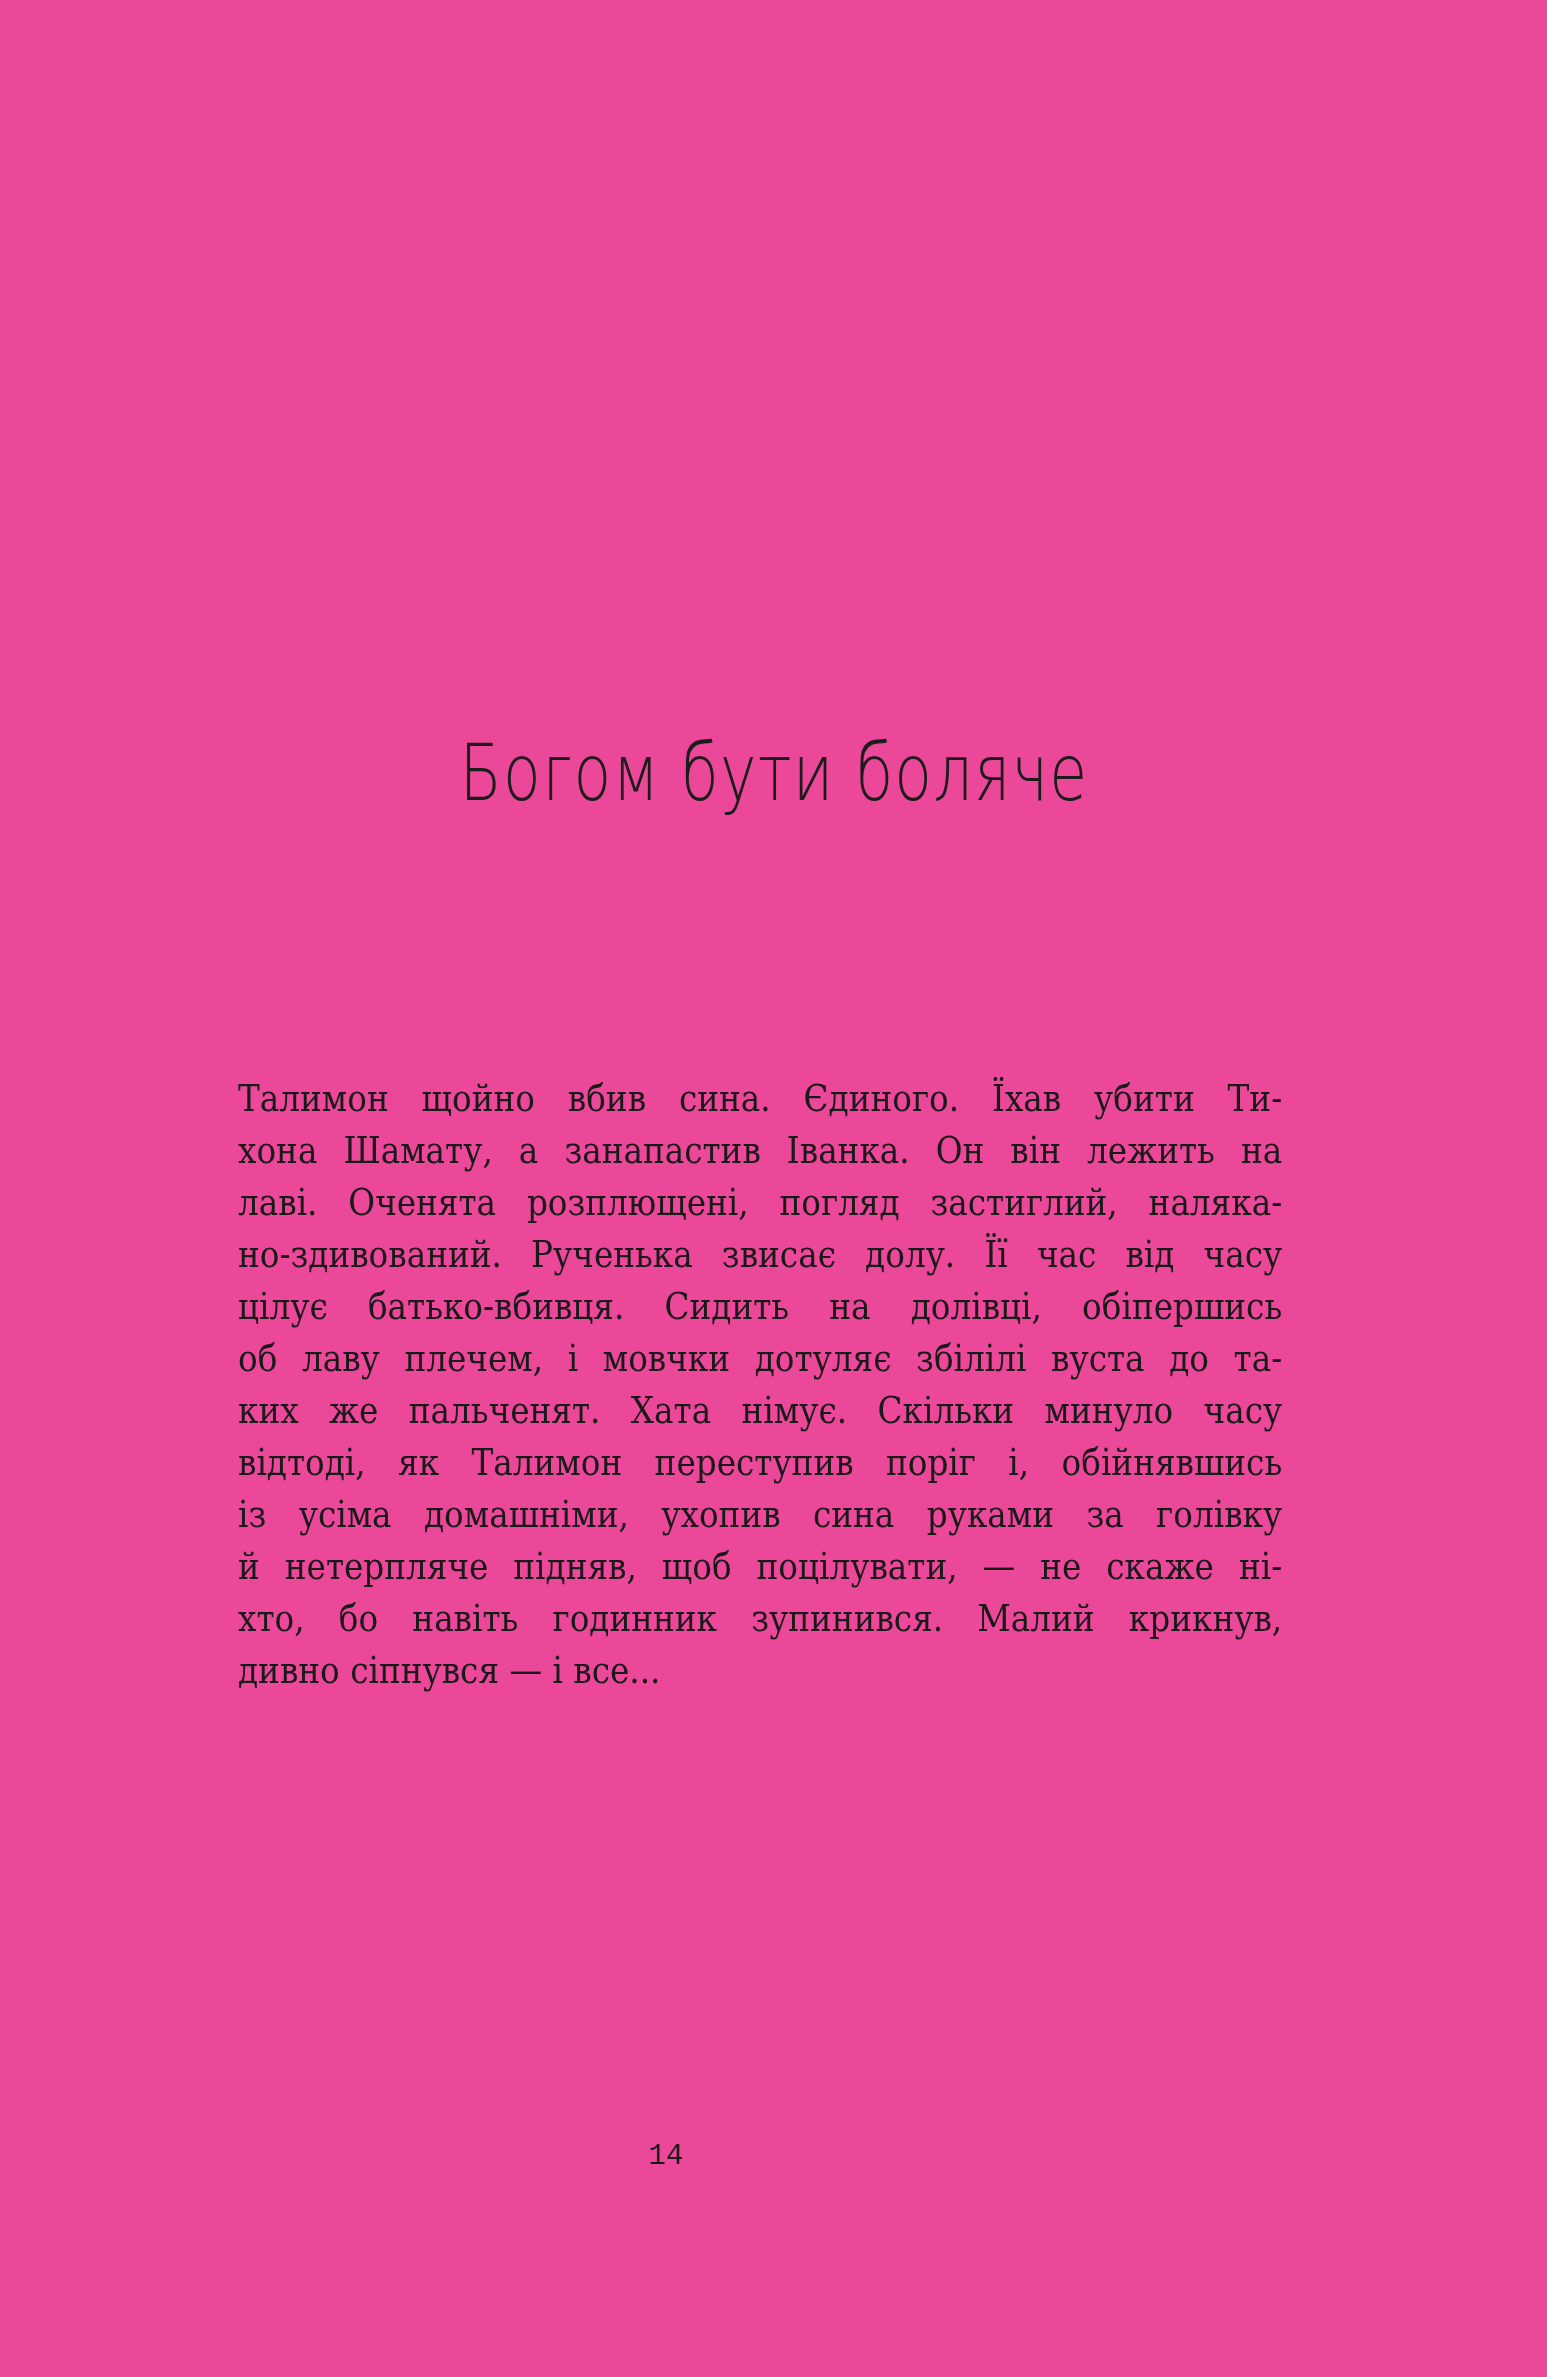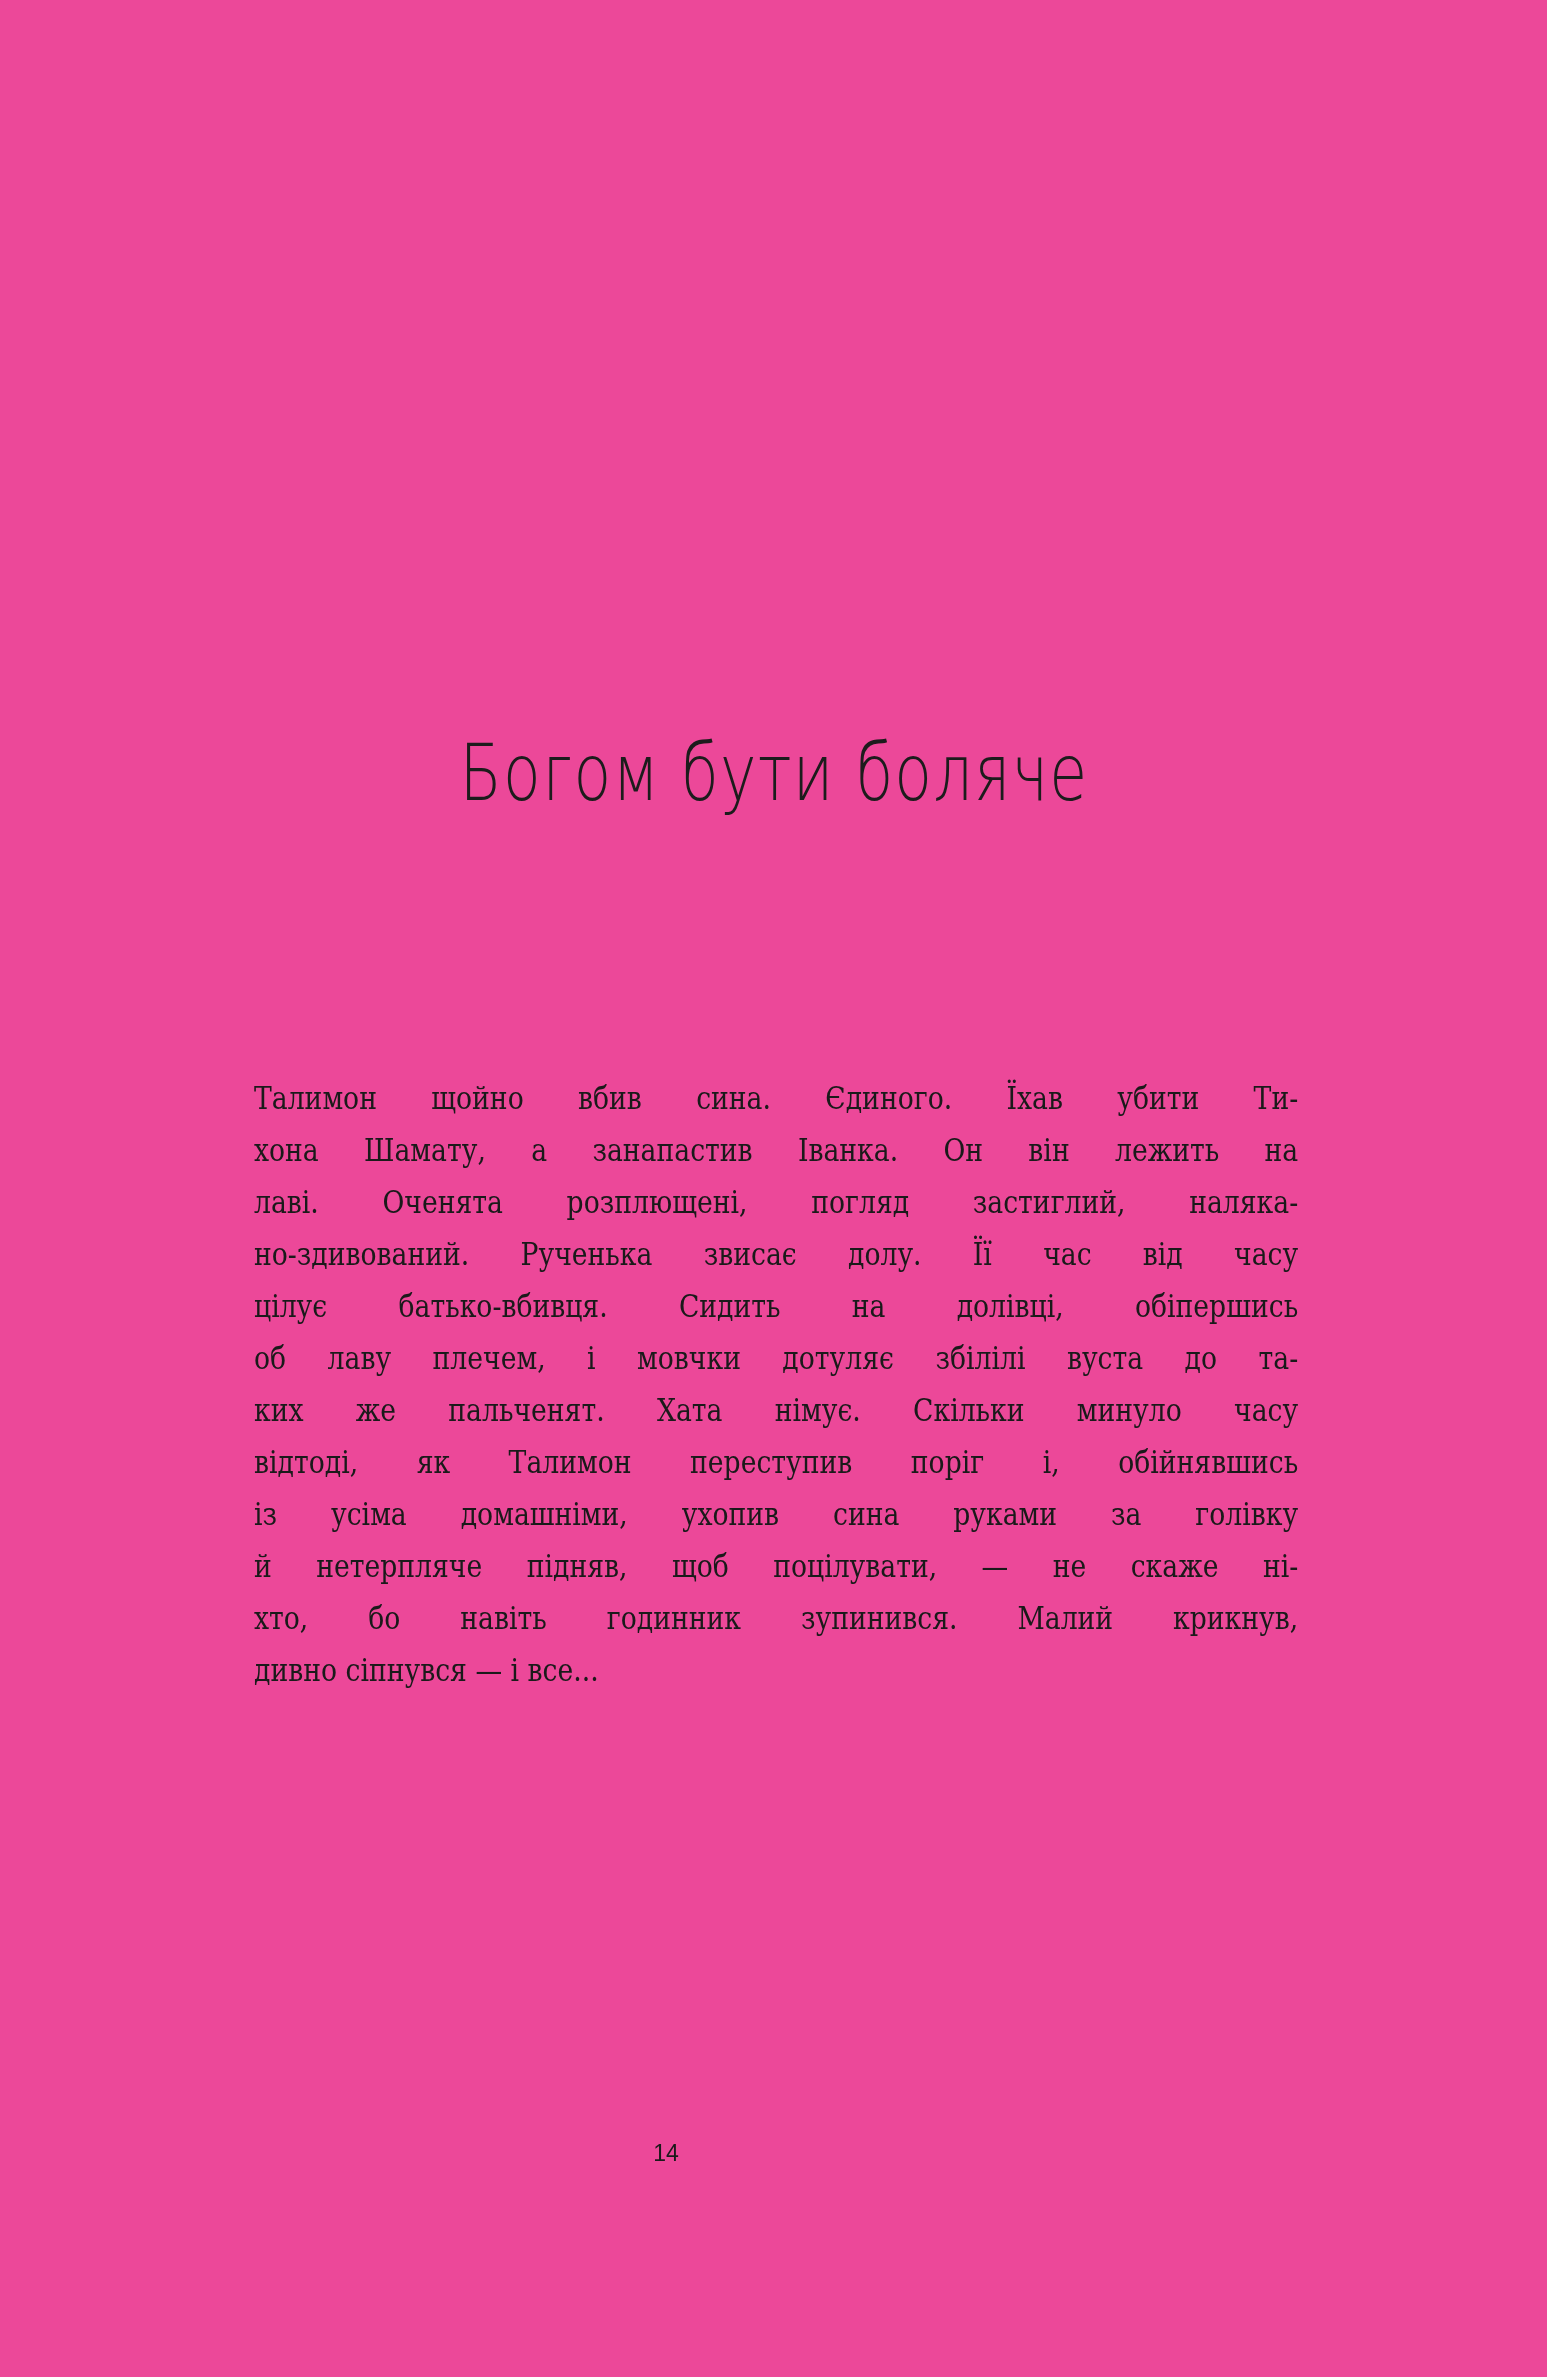--- a/index.html
+++ b/index.html
@@ -31,25 +31,25 @@
     font-weight: 300;
     font-size: 79px;
     line-height: 105px;
     letter-spacing: 1.6px;
     color: #1c1c1c;
     transform: scaleX(0.78);
     transform-origin: center;
   }
   .body-text {
     position: absolute;
-    left: 254px;
+    left: 238px;
     top: 1072px;
     width: 1044px;
     font-family: "DejaVu Serif", serif;
-    font-size: 31px;
+    font-size: 38px;
     color: #1a1a1a;
   }
   .line {
     height: 52px;
     line-height: 52px;
     white-space: nowrap;
     text-align: justify;
     text-align-last: justify;
     transform: scaleX(0.86);
     transform-origin: left center;
@@ -61,22 +61,22 @@
   .line.indent {
     padding-left: 68px;
     box-sizing: border-box;
   }
   .page-number {
     position: absolute;
     left: 0;
     width: 1332px;
     top: 2140px;
     text-align: center;
-    font-family: Liberation Sans, sans-serif;
-    font-size: 23px;
+    font-family: Liberation Mono, monospace;
+    font-size: 29px;
     color: #1a1a1a;
   }
 </style>
 </head>
 <body>
 
 <div class="page">
 
   <h1 class="chapter-title">Богом бути боляче</h1>
 

